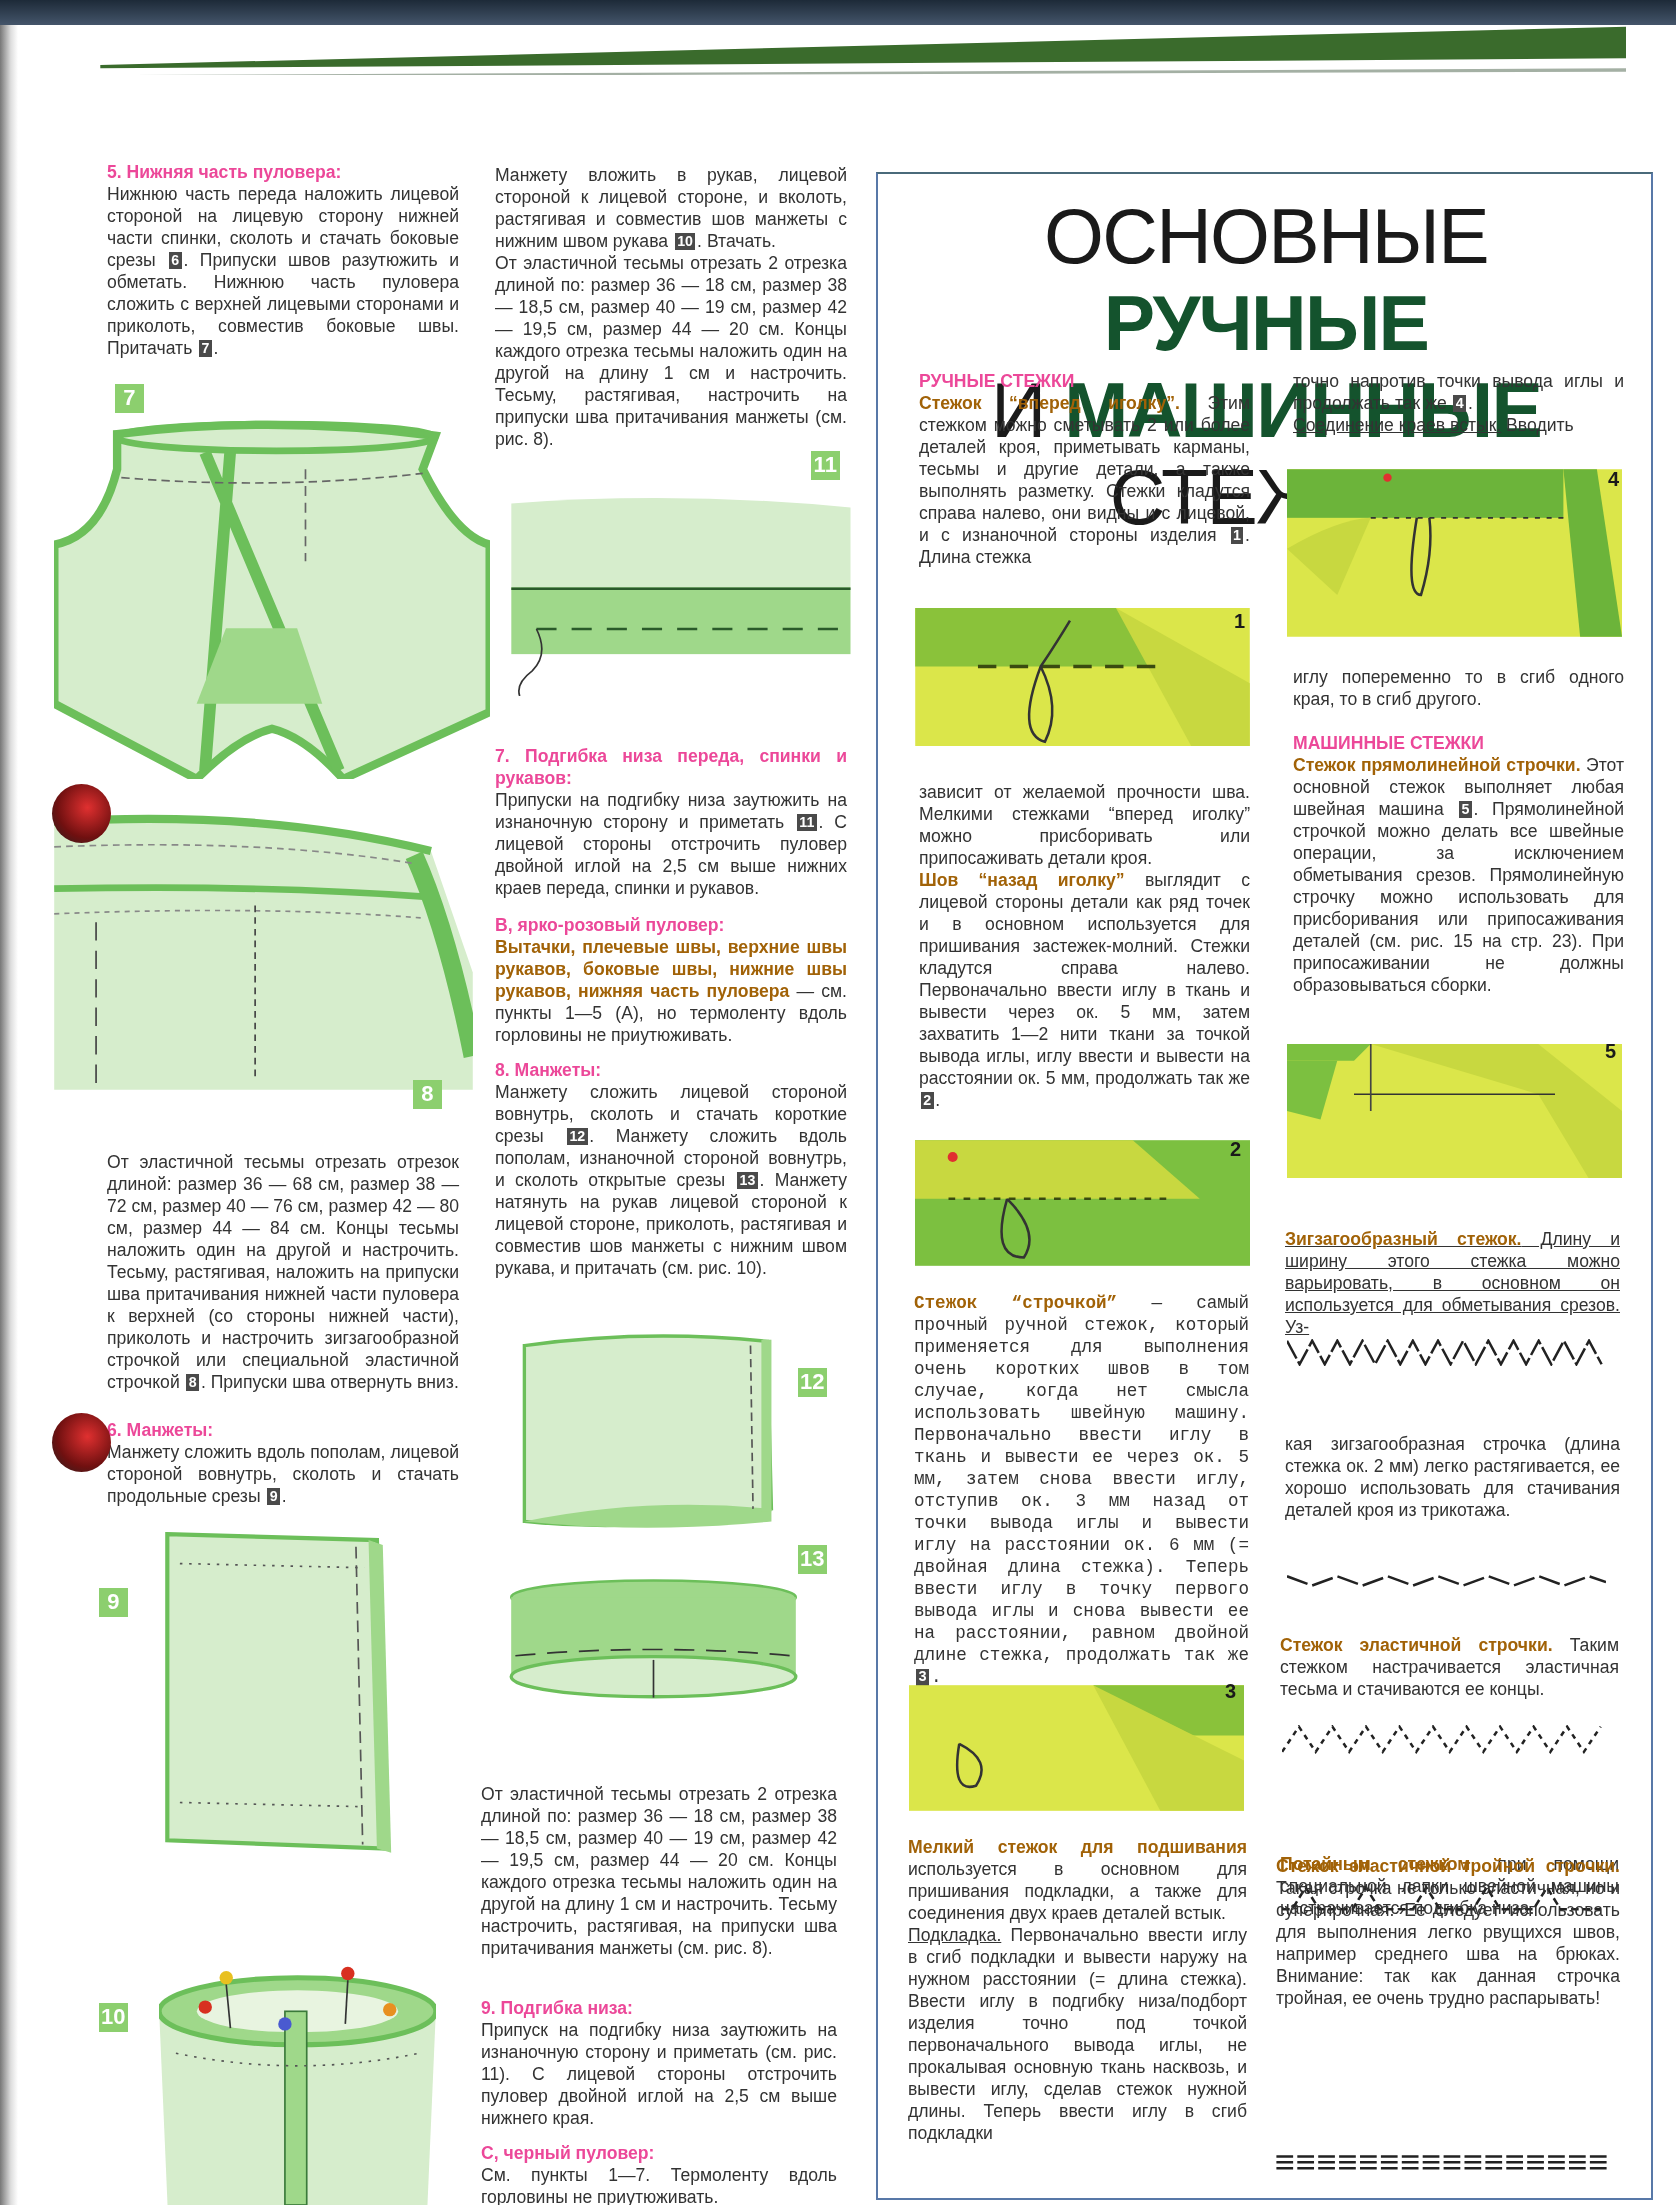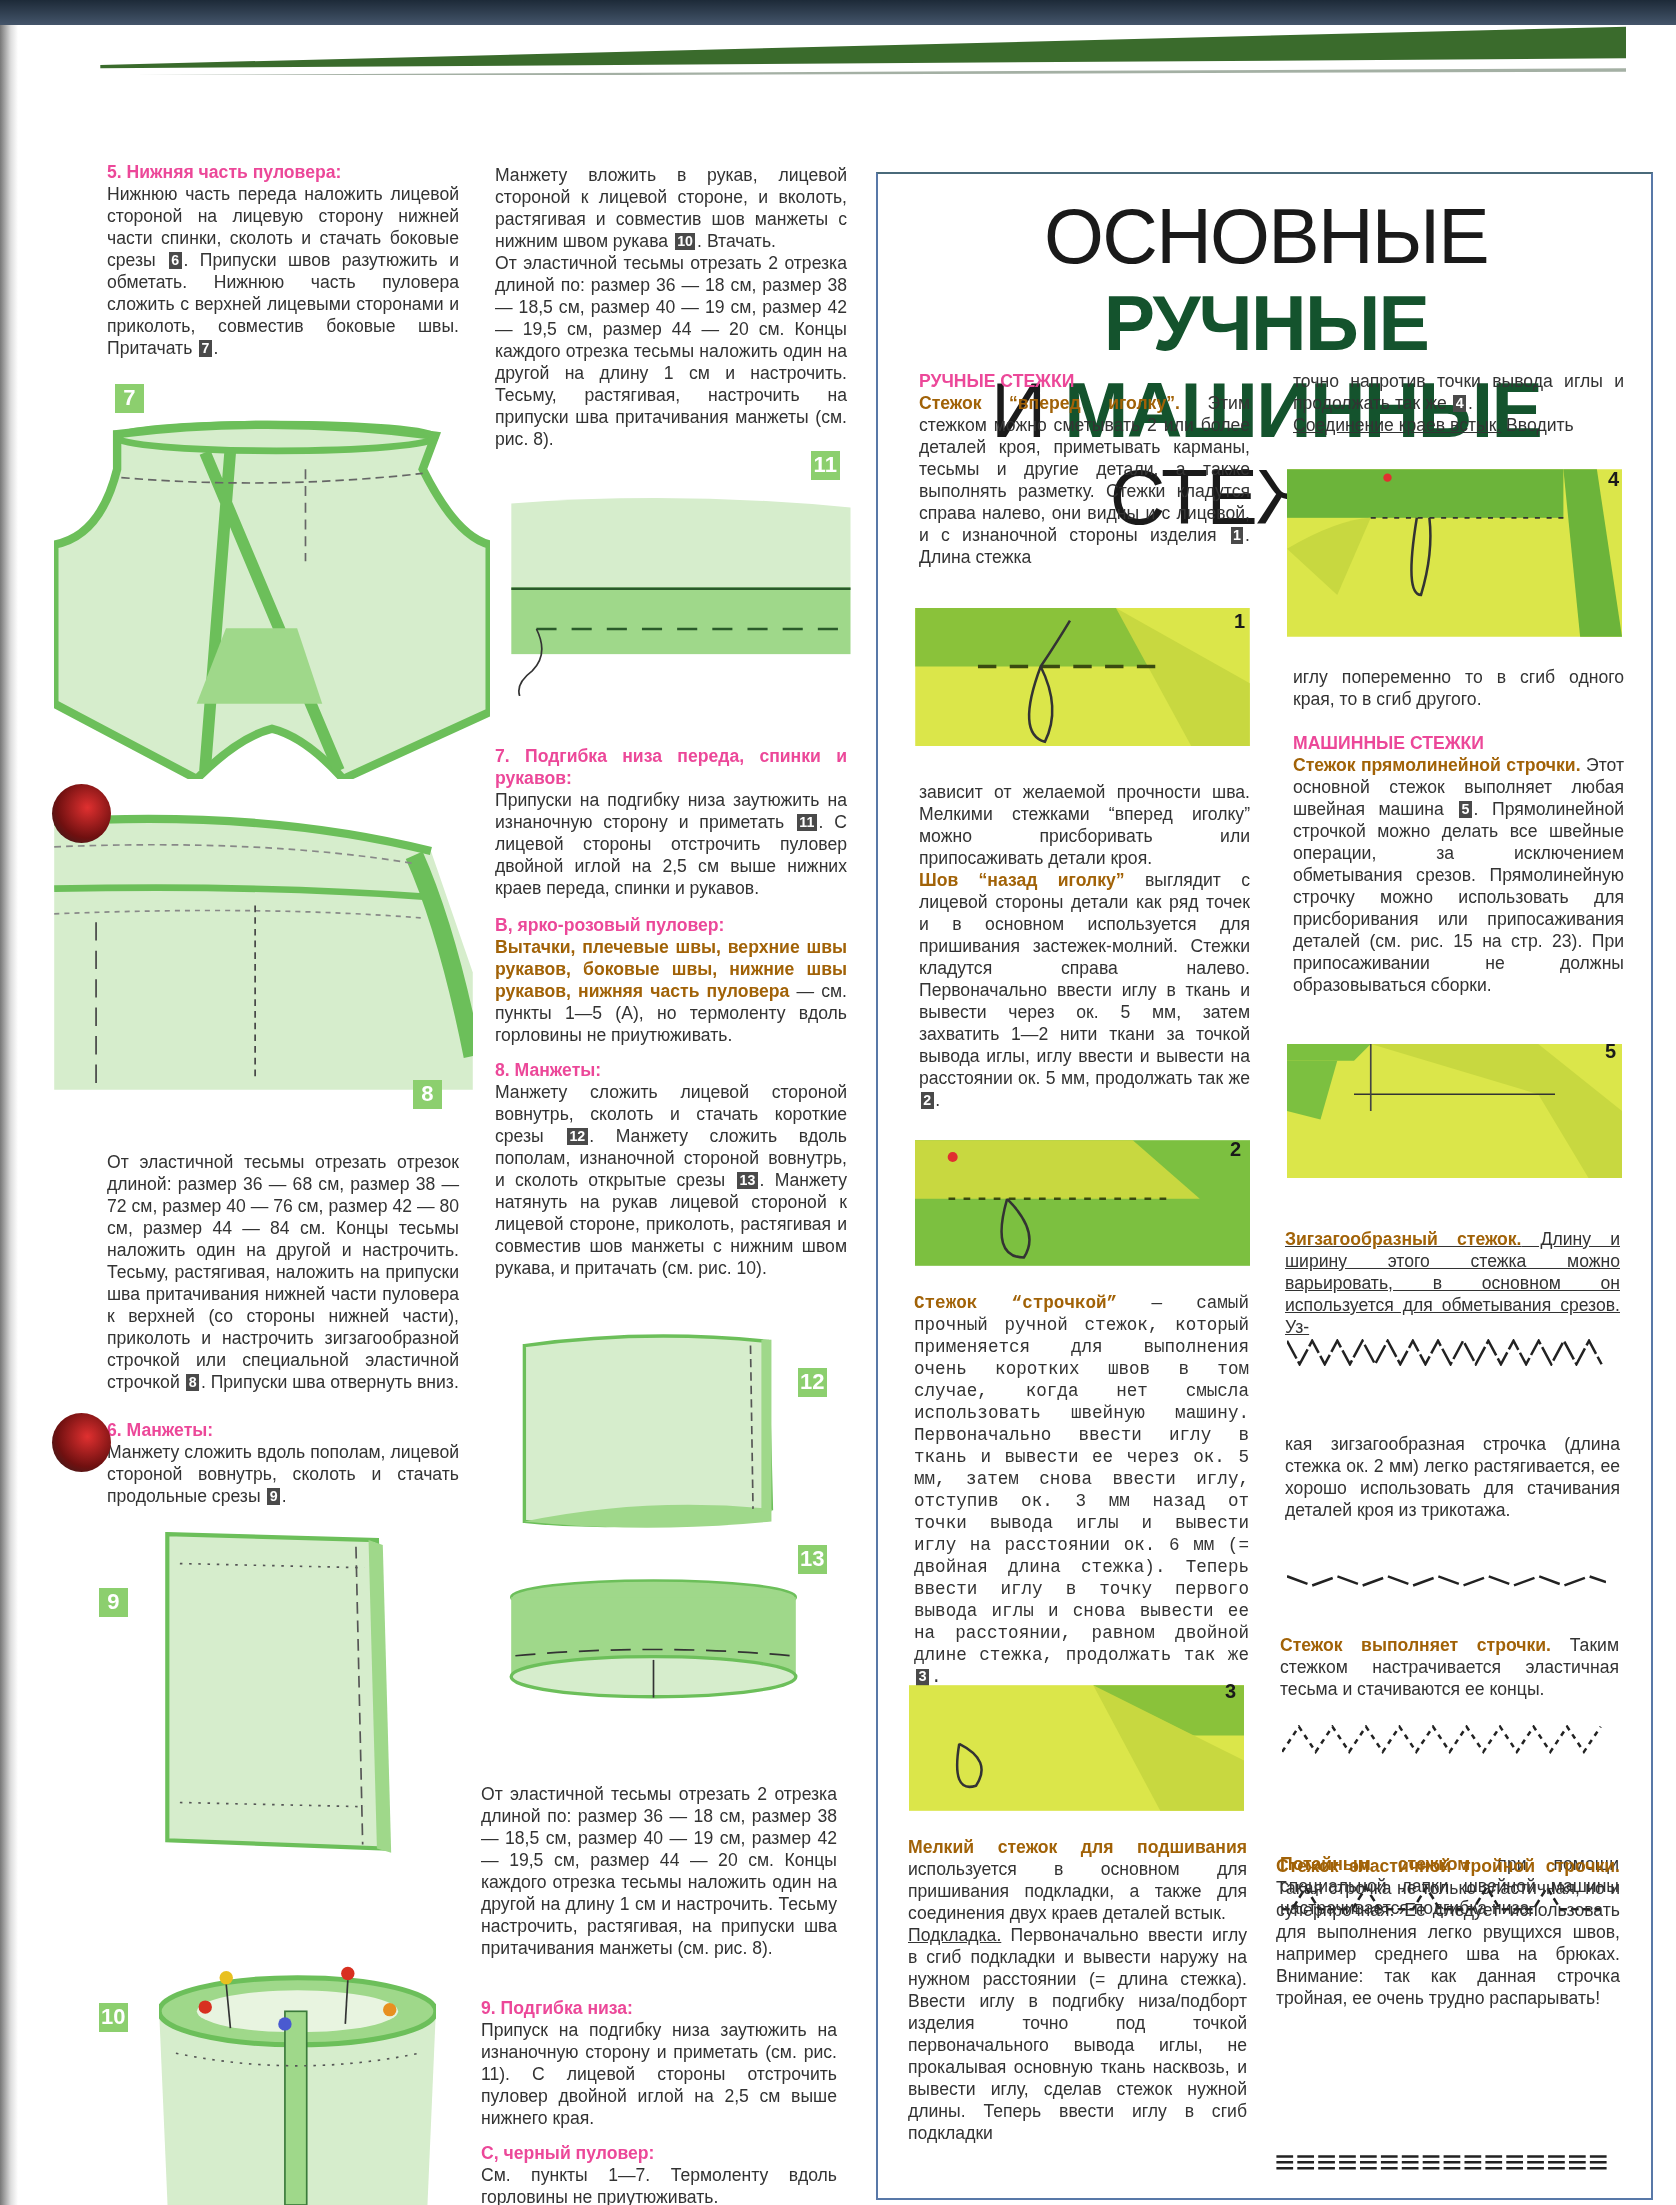--- a/index.html
+++ b/index.html
@@ -262,21 +262,21 @@
 
 <div class="abs txt" style="left:1285px;top:1433px;width:335px;">
   <span>кая зигзагообразная строчка (длина стежка ок. 2 мм) легко растягивается, ее хорошо использовать для стачивания деталей кроя из трикотажа.</span>
 </div>
 
 <svg class="stitch abs" style="left:1287px;top:1572px;width:319px;height:17px;" viewBox="0 0 380 20">
   <polyline points="0,5 30,16 60,5 90,16 120,5 150,16 180,5 210,16 240,5 270,16 300,5 330,16 360,5 380,12" fill="none" stroke="#222" stroke-width="3" stroke-dasharray="26,6"></polyline>
 </svg>
 
 <div class="abs txt" style="left:1280px;top:1634px;width:339px;">
-  <b>Стежок выполняет строчки.</b><span> Таким стежком настрачивается эластичная тесьма и стачиваются ее концы.</span>
+  <b>Стежок эластичной строчки.</b><span> Таким стежком настрачивается эластичная тесьма и стачиваются ее концы.</span>
 </div>
 
 <svg class="stitch abs" style="left:1282px;top:1725px;width:323px;height:28.5px;" viewBox="0 0 385 34">
   <polyline points="0,32 20,2 40,32 60,2 80,32 100,2 120,32 140,2 160,32 180,2 200,32 220,2 240,32 260,2 280,32 300,2 320,32 340,2 360,32 380,2" fill="none" stroke="#222" stroke-width="3" stroke-dasharray="6,6"></polyline>
 </svg>
 
 <div class="abs txt" style="left:1280px;top:1853px;width:339px;">
   <b>Потайным стежком</b><span> при помощи специальной лапки швейной машины настрачивается подгибка низа.</span>
 </div>
 

